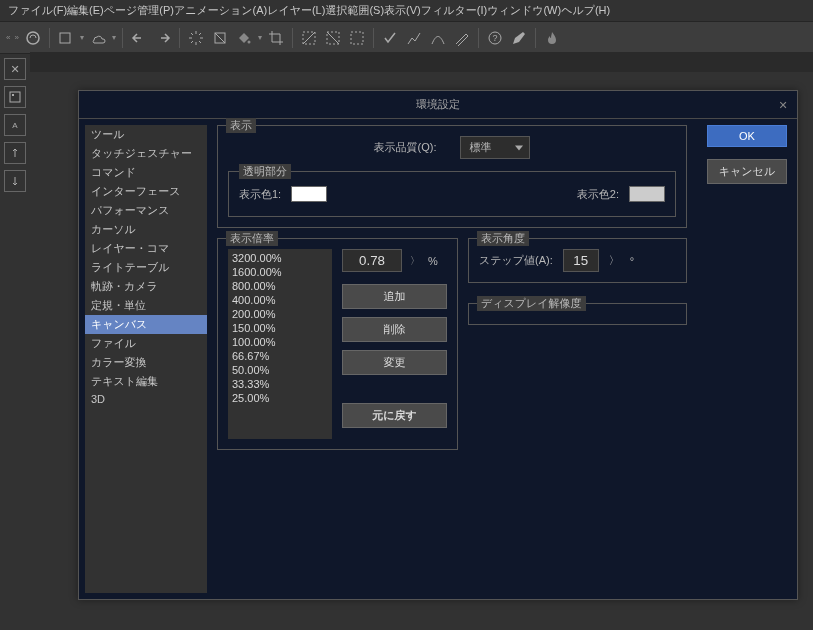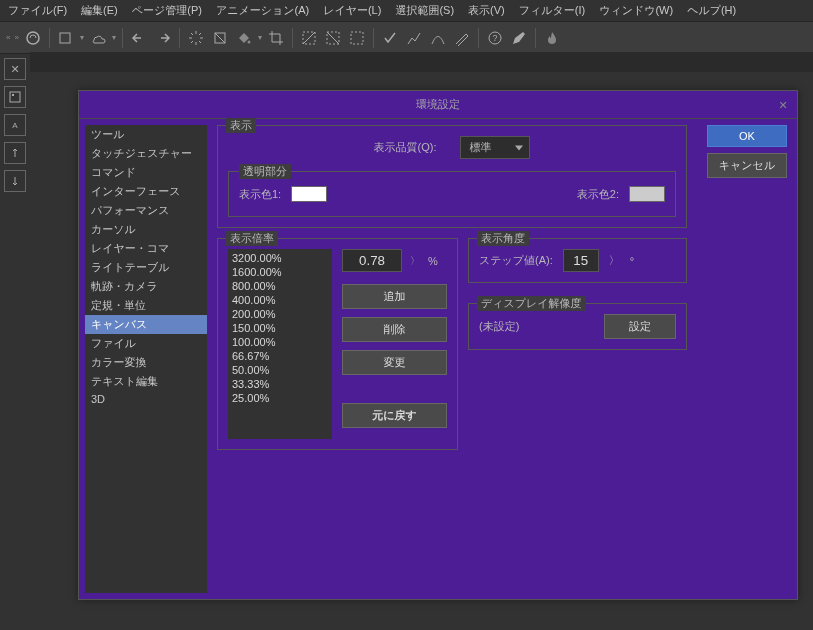--- a/index.html
+++ b/index.html
@@ -1,57 +1,57 @@
 <!DOCTYPE html>
 <html><head>
 <meta charset="utf-8">
 <style>
 * { box-sizing: border-box; margin: 0; padding: 0; font-family: "Meiryo", "MS PGothic", sans-serif; }
 body { background: #323232; color: #b8b8b8; font-size: 11px; width: 813px; height: 630px; overflow: hidden; position: relative; }
 
 
-.menubar { display: flex; gap: 14px; padding: 3px 8px; background: #323232; border-bottom: 1px solid #252525; }
+.menubar { display: flex; padding: 3px 8px; background: #323232; border-bottom: 1px solid #252525; }
 .menubar span { color: #c8c8c8; cursor: pointer; }
 
 
 .tool-row { display: flex; align-items: center; gap: 4px; padding: 4px 6px; background: #3d3d3d; border-bottom: 1px solid #252525; height: 32px; }
 .tool-row .sep { width: 1px; height: 20px; background: #555; margin: 0 2px; }
 .tico { width: 20px; height: 20px; display: flex; align-items: center; justify-content: center; cursor: pointer; color: #aaa; }
 .tico svg { width: 16px; height: 16px; }
 .arrow-small { font-size: 8px; color: #888; cursor: pointer; }
 
 
 .leftbar { position: absolute; left: 0; top: 52px; width: 30px; display: flex; flex-direction: column; gap: 6px; padding: 6px 4px; }
 .leftbar .lico { width: 22px; height: 22px; border: 1px solid #666; display: flex; align-items: center; justify-content: center; cursor: pointer; color: #aaa; font-size: 11px; }
 
 
 .dark-area { position: absolute; left: 30px; top: 52px; right: 0; height: 20px; background: #2a2a2a; }
 
 
-.dialog { position: absolute; left: 78px; top: 90px; width: 720px; height: 510px; background: #4c1d95; border: 1px solid #555; box-shadow: 0 0 8px rgba(0,0,0,0.4); }
+.dialog { position: absolute; left: 78px; top: 90px; width: 720px; height: 510px; background: #0f172a; border: 1px solid #555; box-shadow: 0 0 8px rgba(0,0,0,0.4); }
 .titlebar { display: flex; align-items: center; justify-content: center; height: 28px; position: relative; color: #a8a8a8; border-bottom: 1px solid #4a4a4a; }
 .titlebar .closebtn { position: absolute; right: 6px; top: 6px; width: 16px; height: 16px; cursor: pointer; color: #888; display: flex; align-items: center; justify-content: center; }
 .dcontent { display: flex; height: calc(100% - 28px); }
 
 
 .catlist { width: 122px; background: #323232; margin: 6px 0 6px 6px; overflow: auto; }
 .catlist .item { padding: 2px 6px; color: #c8c8c8; cursor: pointer; }
 .catlist .item.selected { background: #6584c3; color: #fff; }
 
 
 .rpanel { flex: 1; padding: 6px 10px; position: relative; }
 
 
 .group { border: 1px solid #555; padding: 10px; position: relative; margin-bottom: 10px; }
 .group > .legend { position: absolute; top: -8px; left: 8px; background: #3d3d3d; padding: 0 4px; color: #b8b8b8; text-align: right; }
 .inner-group { border: 1px solid #555; padding: 14px 10px; position: relative; margin-top: 12px; }
 .inner-group > .legend { position: absolute; top: -8px; left: 10px; background: #3d3d3d; padding: 0 4px; }
 
 
-.rbtns { position: absolute; right: 10px; top: 6px; display: flex; flex-direction: column; gap: 6px; }
+.rbtns { position: absolute; right: 10px; top: 6px; display: flex; flex-direction: column; gap: 12px; }
 .btn { background: #4a4a4a; border: 1px solid #666; color: #ddd; padding: 4px 0; text-align: center; cursor: pointer; min-width: 80px; }
 .btn.primary { background: #3d6cc0; border-color: #4a7dd6; color: #fff; }
 .btn.small { min-width: 96px; padding: 4px 0; margin-bottom: 6px; }
 
 
 .select { display: inline-flex; align-items: center; background: #2d2d2d; border: 1px solid #555; padding: 3px 18px 3px 8px; position: relative; min-width: 70px; cursor: pointer; }
 .select::after { content: ""; position: absolute; right: 6px; top: 50%; transform: translateY(-50%); border-left: 4px solid transparent; border-right: 4px solid transparent; border-top: 5px solid #aaa; }
 .colorbox { display: inline-block; width: 36px; height: 16px; border: 1px solid #666; }
 .textinput { background: #2d2d2d; border: 1px solid #555; color: #ddd; padding: 3px 6px; text-align: center; width: 60px; }
 .spin { display: inline-flex; align-items: center; gap: 8px; }
@@ -336,23 +336,19 @@
             <div class="row">
               <span>ステップ値(A):</span>
               <input class="textinput" style="width: 36px;" value="15">
               <span class="chev">〉</span>
               <span>°</span>
             </div>
           </div>
 
           <div class="group">
             <span class="legend">ディスプレイ解像度</span>
-            <div class="resolution-row">
-              <span>(未設定)</span>
-              <div class="btn" style="min-width:72px;">設定</div>
-            </div>
           </div>
         </div>
       </div>
 
     </div>
   </div>
 </div>
 
 </body></html>

